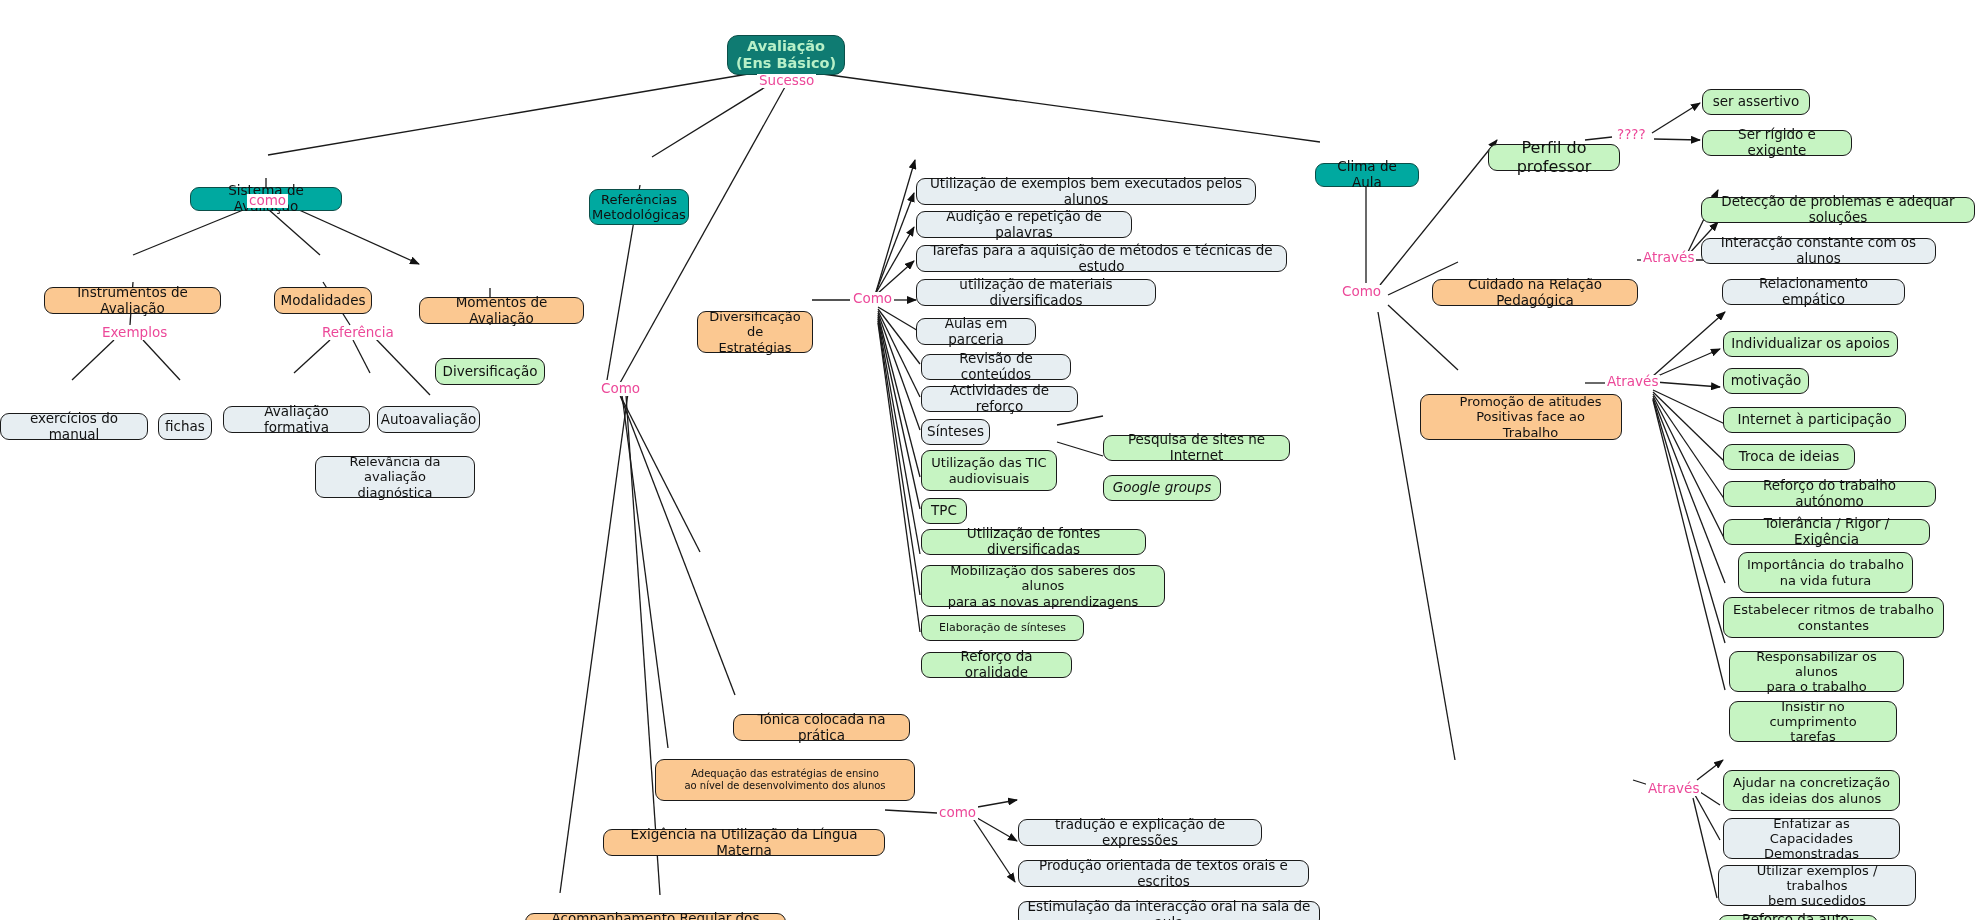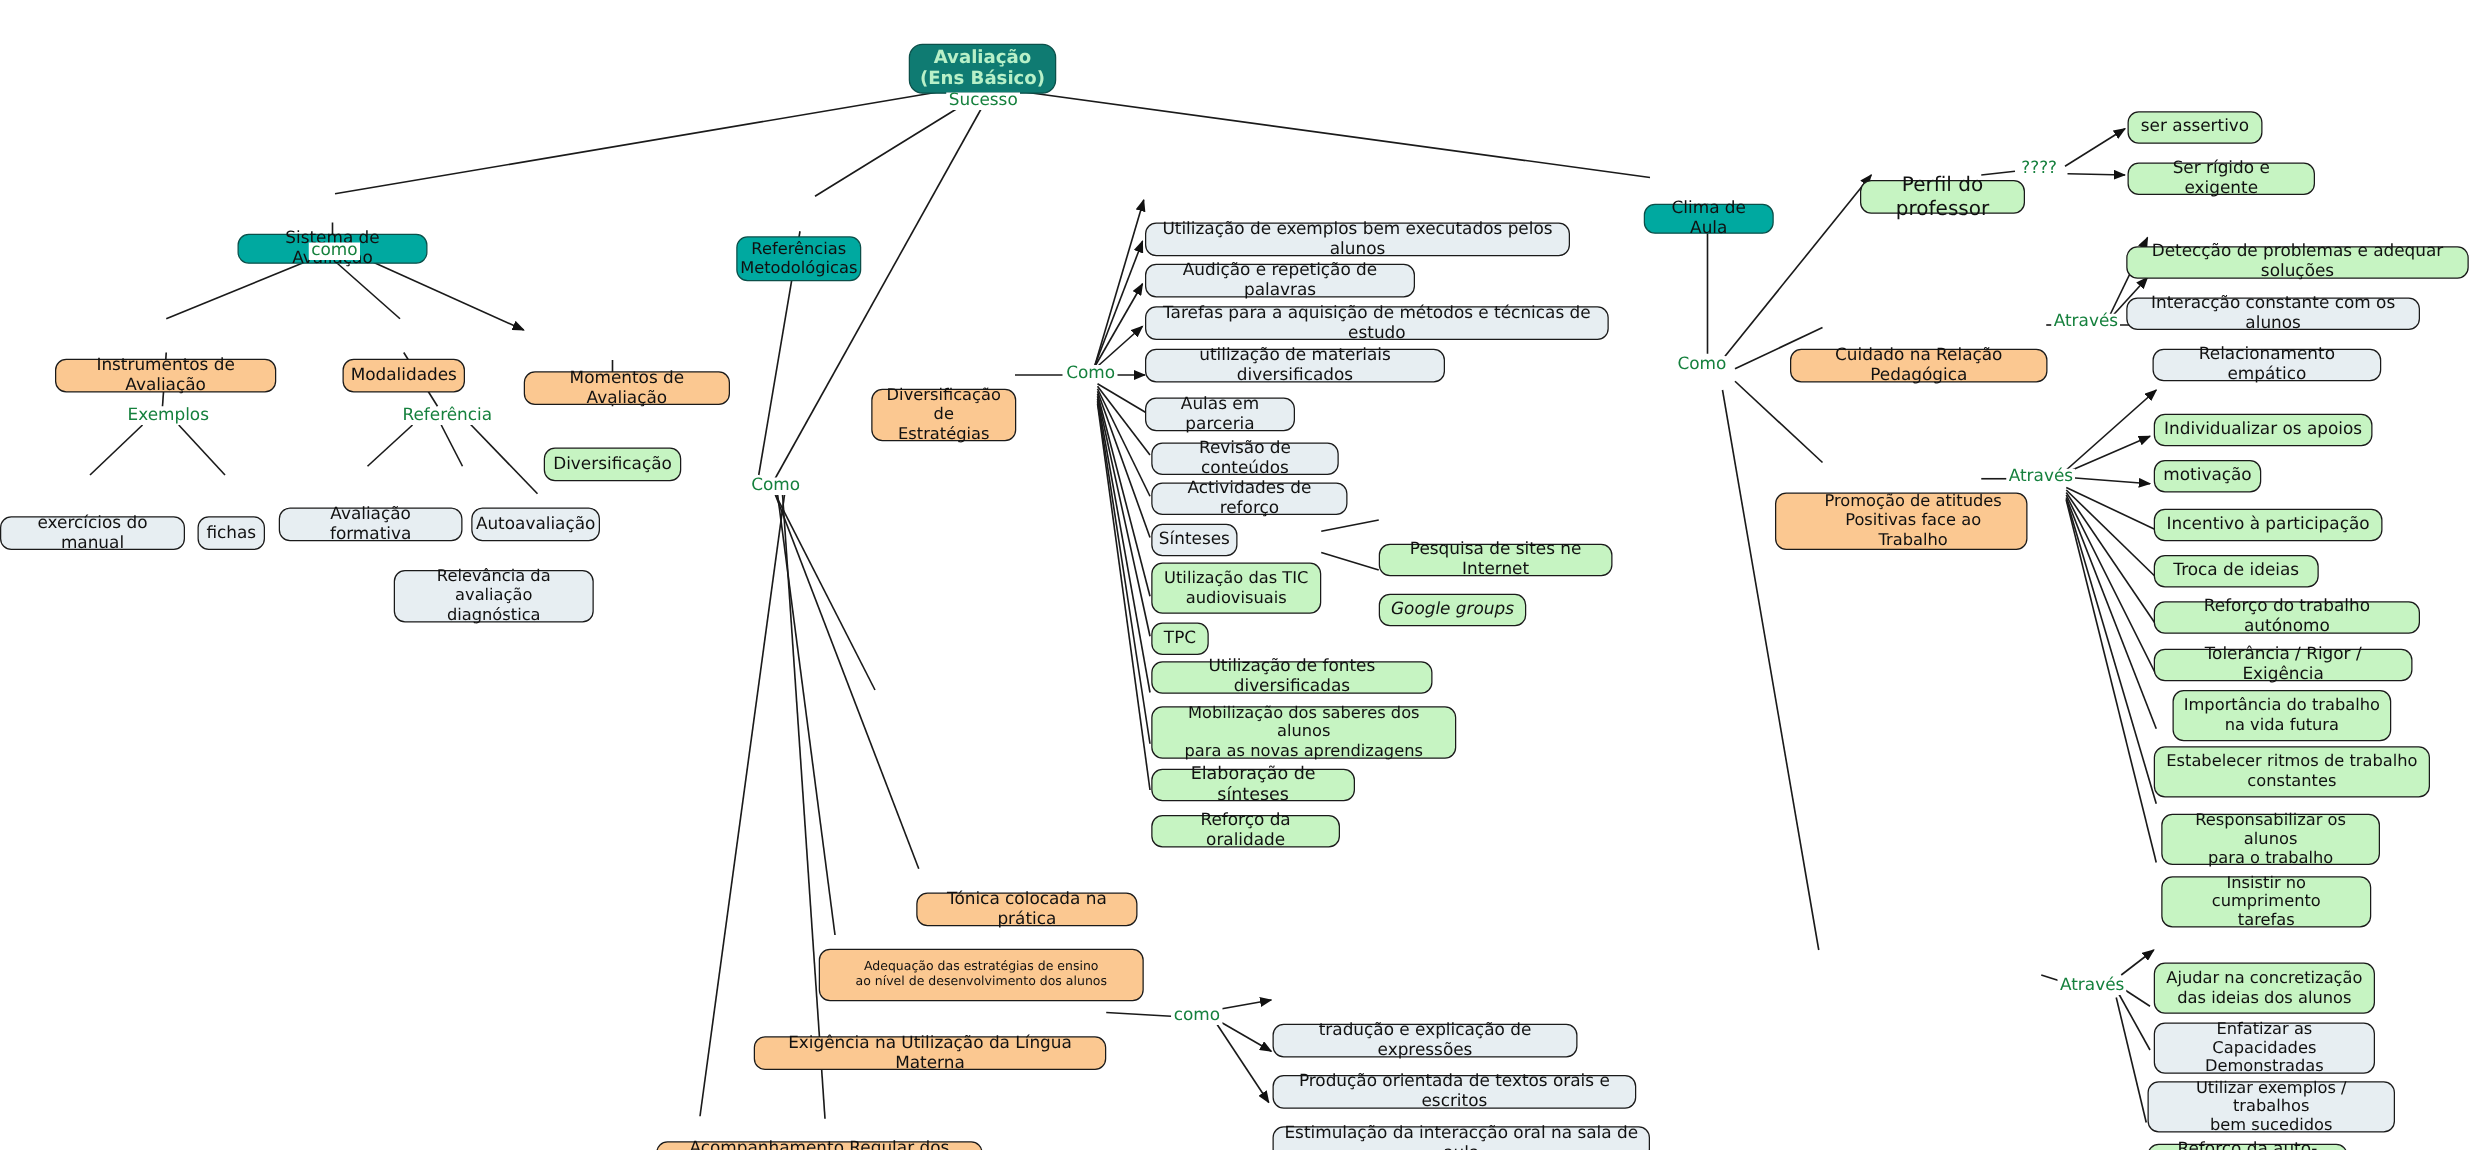--- a/index.html
+++ b/index.html
@@ -19,21 +19,21 @@
     white-space:pre-line;
     margin-top:32px;
   }
   .n-root{background:#0f7b72;color:#b8f0c8;font-weight:bold;border-color:#0b4f49;border-radius:11px;}
   .n-teal{background:#00a9a0;color:#101010;border-color:#0b4f49;}
   .n-orange{background:#fbc891;border-color:#1a1a1a;}
   .n-green{background:#c6f4c2;border-color:#1a1a1a;}
   .n-blue{background:#e7eef2;border-color:#1a1a1a;}
   .n-ital{font-style:italic;}
   .lbl{
-    position:absolute;color:#15803d;background:transparent;
+    position:absolute;color:#ec4899;background:transparent;
     white-space:nowrap;line-height:1;
   }
 </style>
 </head>
 <body>
 
 <div id="canvas">
 
   <svg id="edges" viewBox="0 0 1979 920" xmlns="http://www.w3.org/2000/svg">
     <defs>
@@ -211,21 +211,21 @@
 
   <div class="node n-green n-ital" style="left:1103px;top:443px;width:118px;height:26px;font-size:13.5px;">Google groups</div>
 
   <div class="node n-green" style="left:921px;top:466px;width:46px;height:26px;font-size:13.5px;">TPC</div>
 
   <div class="node n-green" style="left:921px;top:497px;width:225px;height:26px;font-size:13.5px;">Utilização de fontes diversificadas</div>
 
   <div class="node n-green" style="left:921px;top:533px;width:244px;height:42px;font-size:13px;">Mobilização dos saberes dos alunos
 para as novas aprendizagens</div>
 
-  <div class="node n-green" style="left:921px;top:583px;width:163px;height:26px;font-size:14px;">Elaboração de sínteses</div>
+  <div class="node n-green" style="left:921px;top:583px;width:163px;height:26px;font-size:11px;">Elaboração de sínteses</div>
 
   <div class="node n-green" style="left:921px;top:620px;width:151px;height:26px;font-size:13.5px;">Reforço da oralidade</div>
 
   <div class="node n-blue" style="left:1018px;top:787px;width:244px;height:27px;font-size:13.5px;">tradução e explicação de expressões</div>
 
   <div class="node n-blue" style="left:1018px;top:869px;width:302px;height:27px;font-size:13.5px;">Estimulação da interacção oral na sala de aula</div>
 
   <div class="node n-blue" style="left:1018px;top:828px;width:291px;height:27px;font-size:13.5px;">Produção orientada de textos orais e escritos</div>
 
   <div class="node n-green" style="left:1488px;top:112px;width:132px;height:27px;font-size:16px;">Perfil do professor</div>
@@ -242,21 +242,21 @@
 
   <div class="node n-blue" style="left:1722px;top:247px;width:183px;height:26px;font-size:13.5px;">Relacionamento empático</div>
 
   <div class="node n-orange" style="left:1420px;top:362px;width:202px;height:46px;font-size:13px;padding-left:26px;">Promoção de atitudes
 Positivas face ao Trabalho</div>
 
   <div class="node n-green" style="left:1723px;top:299px;width:175px;height:26px;font-size:13.5px;">Individualizar os apoios</div>
 
   <div class="node n-green" style="left:1723px;top:336px;width:86px;height:26px;font-size:13.5px;">motivação</div>
 
-  <div class="node n-green" style="left:1723px;top:375px;width:183px;height:26px;font-size:13.5px;">Incentivo à participação</div>
+  <div class="node n-green" style="left:1723px;top:375px;width:183px;height:26px;font-size:13.5px;">Internet à participação</div>
 
   <div class="node n-green" style="left:1723px;top:412px;width:132px;height:26px;font-size:13.5px;">Troca de ideias</div>
 
   <div class="node n-green" style="left:1723px;top:449px;width:213px;height:26px;font-size:13.5px;">Reforço do trabalho autónomo</div>
 
   <div class="node n-green" style="left:1723px;top:487px;width:207px;height:26px;font-size:13.5px;">Tolerância / Rigor / Exigência</div>
 
   <div class="node n-green" style="left:1738px;top:520px;width:175px;height:41px;font-size:13px;">Importância do trabalho
 na vida futura</div>
 

